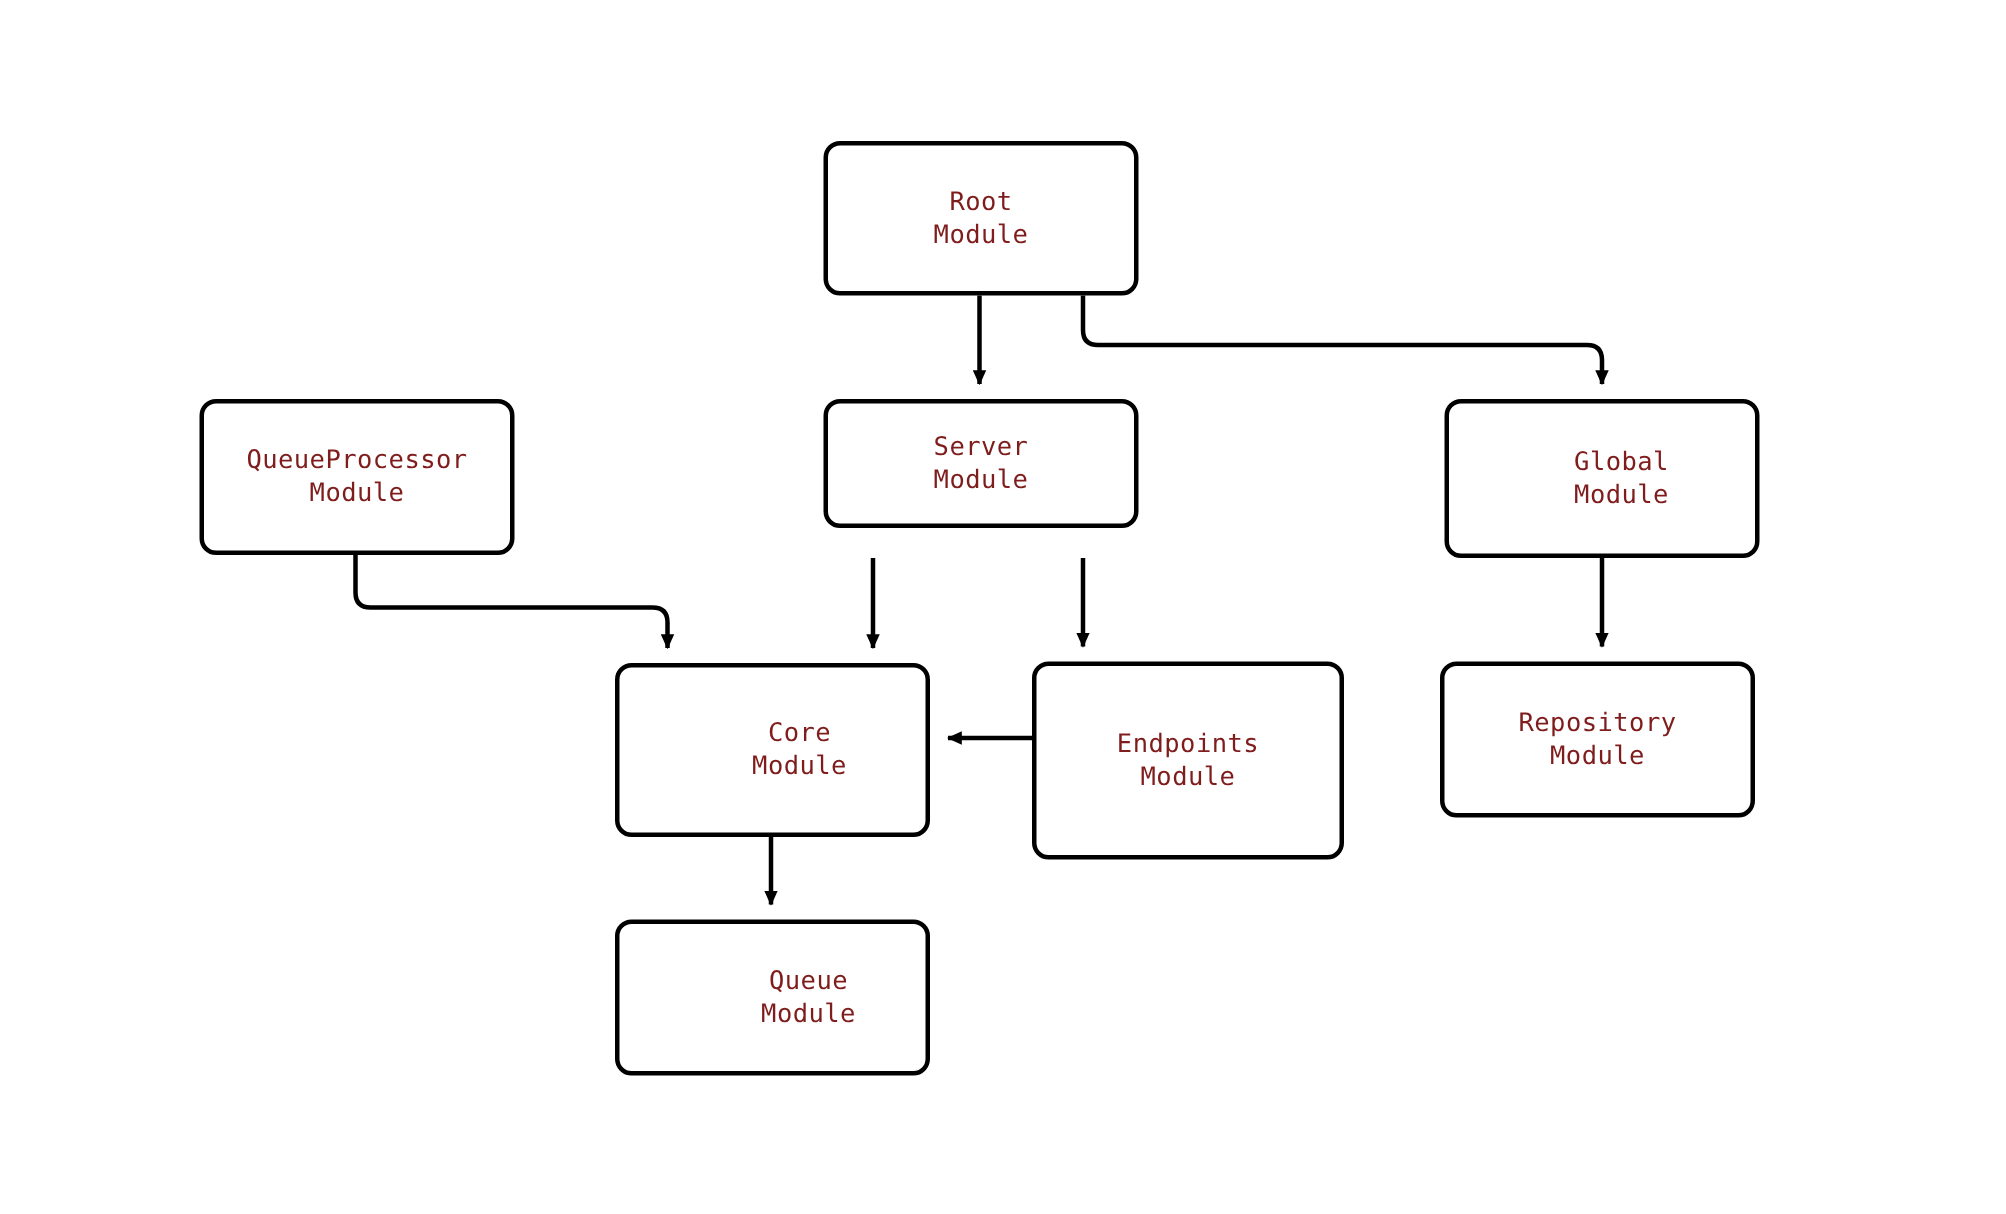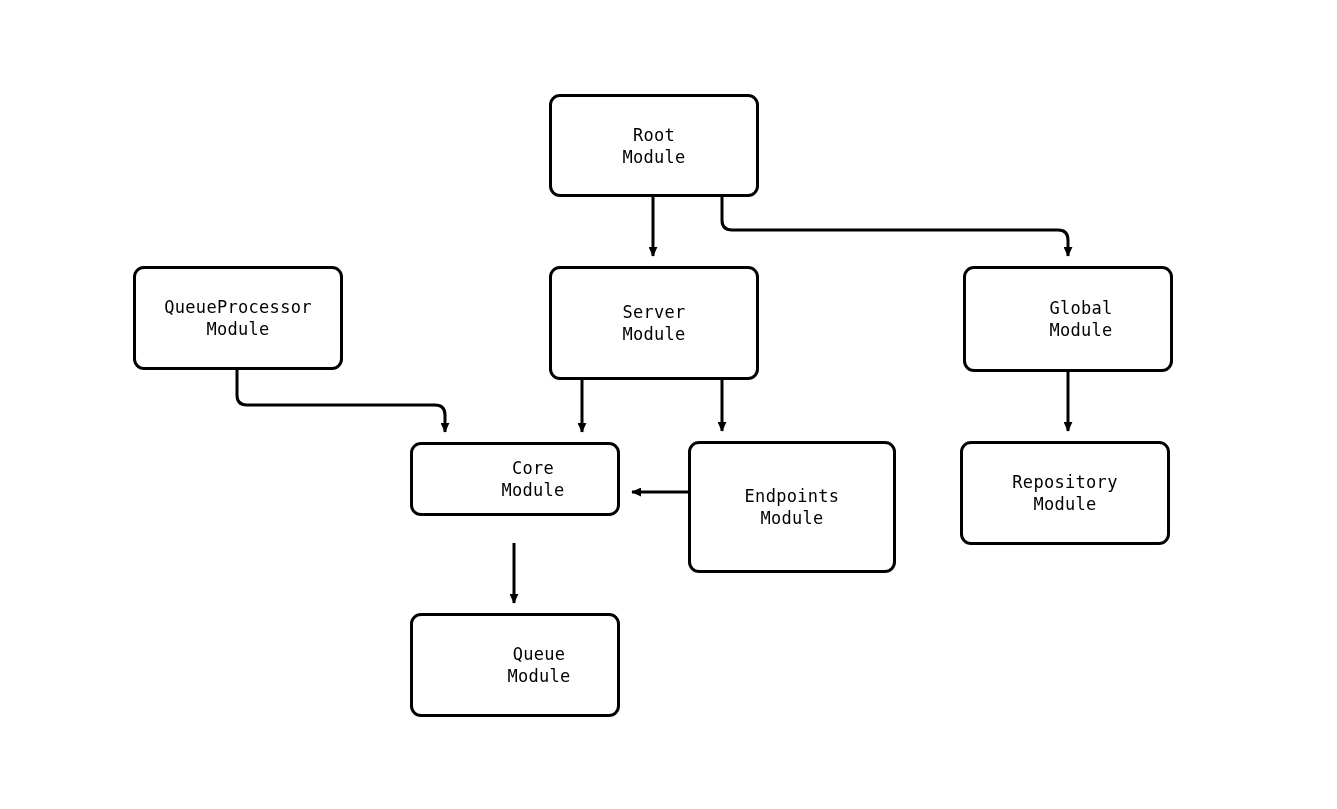--- a/index.html
+++ b/index.html
@@ -33,21 +33,21 @@
     border-radius: 11px;
     display: flex;
     align-items: center;
     justify-content: center;
     z-index: 2;
   }
   .node-label {
     font-family: "DejaVu Sans Mono", "Liberation Mono", monospace;
     font-size: 17px;
     line-height: 22px;
-    color: #000000;
+    color: #7f1d1d;
     text-align: center;
     white-space: pre;
     letter-spacing: 0.3px;
   }
 </style>
 </head>
 <body>
 
 <div id="canvas">
 
@@ -72,31 +72,31 @@
   <div class="node" style="left: 549px; top: 94px; width: 210px; height: 103px; background: rgb(255, 255, 255); border-color: rgb(0, 0, 0);">
     <div class="node-label">Root
 Module</div>
   </div>
 
   <div class="node" style="left: 133px; top: 266px; width: 210px; height: 104px; background: rgb(255, 255, 255); border-color: rgb(0, 0, 0);">
     <div class="node-label">QueueProcessor
 Module</div>
   </div>
 
-  <div class="node" style="left: 549px; top: 266px; width: 210px; height: 114px; background: rgb(255, 255, 255); border-color: rgb(0, 0, 0);">
+  <div class="node" style="left: 549px; top: 266px; width: 210px; height: 86px; background: rgb(255, 255, 255); border-color: rgb(0, 0, 0);">
     <div class="node-label">Server
 Module</div>
   </div>
 
   <div class="node" style="left: 963px; top: 266px; width: 210px; height: 106px; background: rgb(255, 255, 255); border-color: rgb(0, 0, 0); padding-left: 26px;">
     <div class="node-label">Global
 Module</div>
   </div>
 
-  <div class="node" style="left: 410px; top: 442px; width: 210px; height: 74px; background: rgb(255, 255, 255); border-color: rgb(0, 0, 0); padding-left: 36px;">
+  <div class="node" style="left: 410px; top: 442px; width: 210px; height: 116px; background: rgb(255, 255, 255); border-color: rgb(0, 0, 0); padding-left: 36px;">
     <div class="node-label">Core
 Module</div>
   </div>
 
   <div class="node" style="left: 688px; top: 441px; width: 208px; height: 132px; background: rgb(255, 255, 255); border-color: rgb(0, 0, 0);">
     <div class="node-label">Endpoints
 Module</div>
   </div>
 
   <div class="node" style="left: 960px; top: 441px; width: 210px; height: 104px; background: rgb(255, 255, 255); border-color: rgb(0, 0, 0);">

